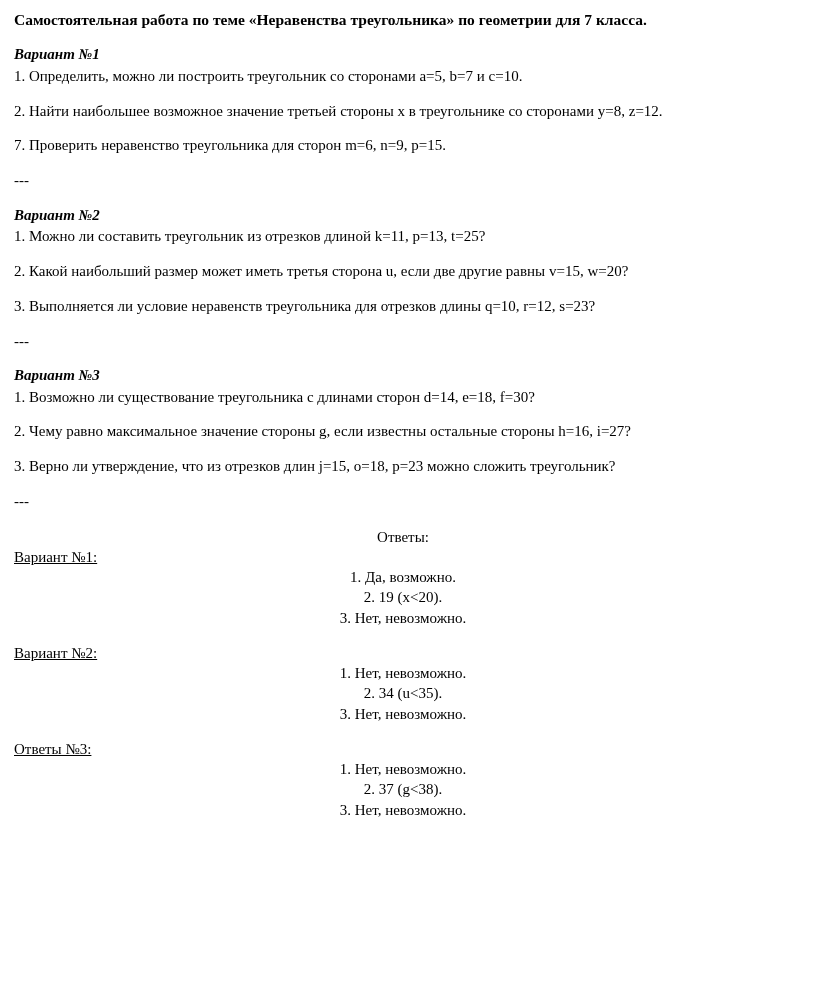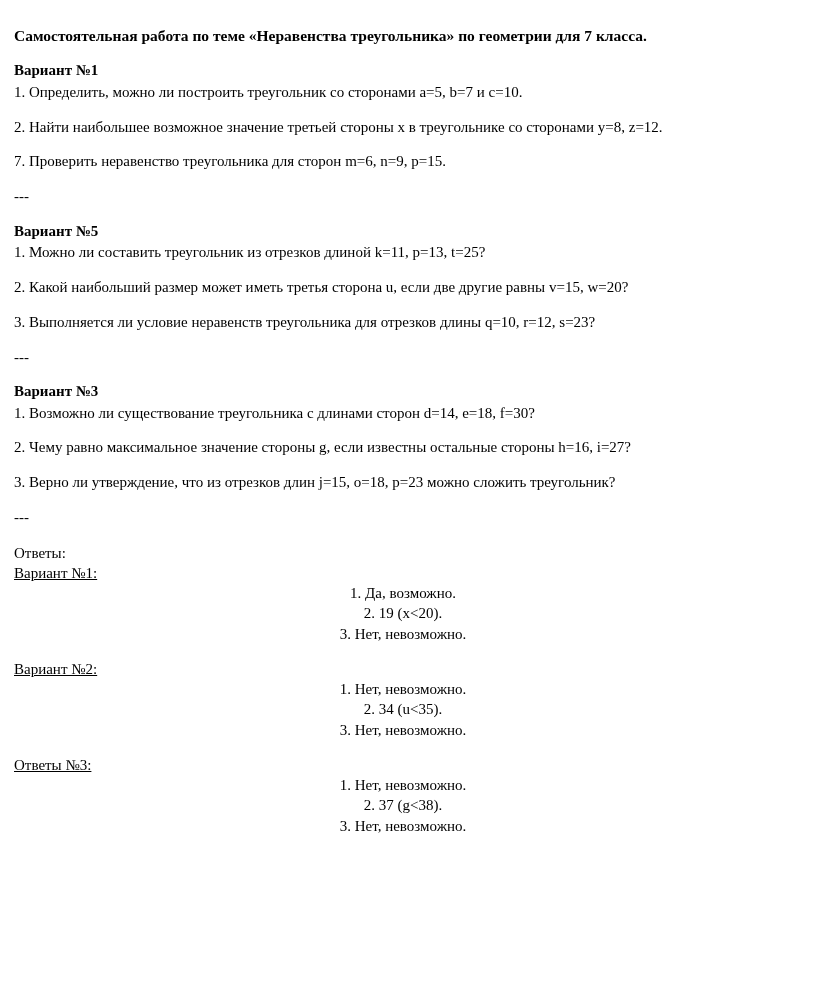--- a/index.html
+++ b/index.html
@@ -12,53 +12,54 @@
     height: 995px;
     font-family: "Liberation Serif", "DejaVu Serif", serif;
     color: #000000;
     overflow: hidden;
   }
   .page {
     box-sizing: border-box;
     width: 816px;
     height: 749px;
     padding: 10px 24px 0 14px;
-    margin-top: 16px;
   }
   .doc-title {
     font-size: 15.5px;
     font-weight: bold;
     line-height: 1.25;
     margin: 0 0 16px 0;
     text-align: left;
   }
   .variant-title {
     font-size: 15px;
     font-weight: bold;
     line-height: 1.3;
     margin: 0 0 2px 0;
+    font-style: italic;
   }
   .task {
     font-size: 15px;
     line-height: 1.32;
     margin: 0 0 15px 0;
   }
   .task.first {
     margin-bottom: 15px;
   }
   .divider {
     font-size: 15px;
     line-height: 1.3;
     margin: 0 0 15px 0;
     letter-spacing: 0px;
   }
   .answers-head {
     font-size: 15px;
     line-height: 1.35;
     margin: 0 0 0 0;
+    text-align: center;
   }
   .answers-variant {
     font-size: 15px;
     line-height: 1.35;
     margin: 0;
     font-weight: normal;
     text-decoration: underline;
   }
   .answers-line {
     font-size: 15px;
@@ -76,21 +77,21 @@
 <div class="page">
 
   <p class="doc-title">Самостоятельная работа по теме «Неравенства треугольника» по геометрии для 7 класса.</p>
 
   <p class="variant-title">Вариант №1</p>
   <p class="task first">1. Определить, можно ли построить треугольник со сторонами a=5, b=7 и c=10.</p>
   <p class="task">2. Найти наибольшее возможное значение третьей стороны x в треугольнике со сторонами y=8, z=12.</p>
   <p class="task">7. Проверить неравенство треугольника для сторон m=6, n=9, p=15.</p>
   <p class="divider">---</p>
 
-  <p class="variant-title">Вариант №5</p>
+  <p class="variant-title">Вариант №2</p>
   <p class="task first">1. Можно ли составить треугольник из отрезков длиной k=11, p=13, t=25?</p>
   <p class="task">2. Какой наибольший размер может иметь третья сторона u, если две другие равны v=15, w=20?</p>
   <p class="task">3. Выполняется ли условие неравенств треугольника для отрезков длины q=10, r=12, s=23?</p>
   <p class="divider">---</p>
 
   <p class="variant-title">Вариант №3</p>
   <p class="task first">1. Возможно ли существование треугольника с длинами сторон d=14, e=18, f=30?</p>
   <p class="task">2. Чему равно максимальное значение стороны g, если известны остальные стороны h=16, i=27?</p>
   <p class="task">3. Верно ли утверждение, что из отрезков длин j=15, o=18, p=23 можно сложить треугольник?</p>
   <p class="divider">---</p>

